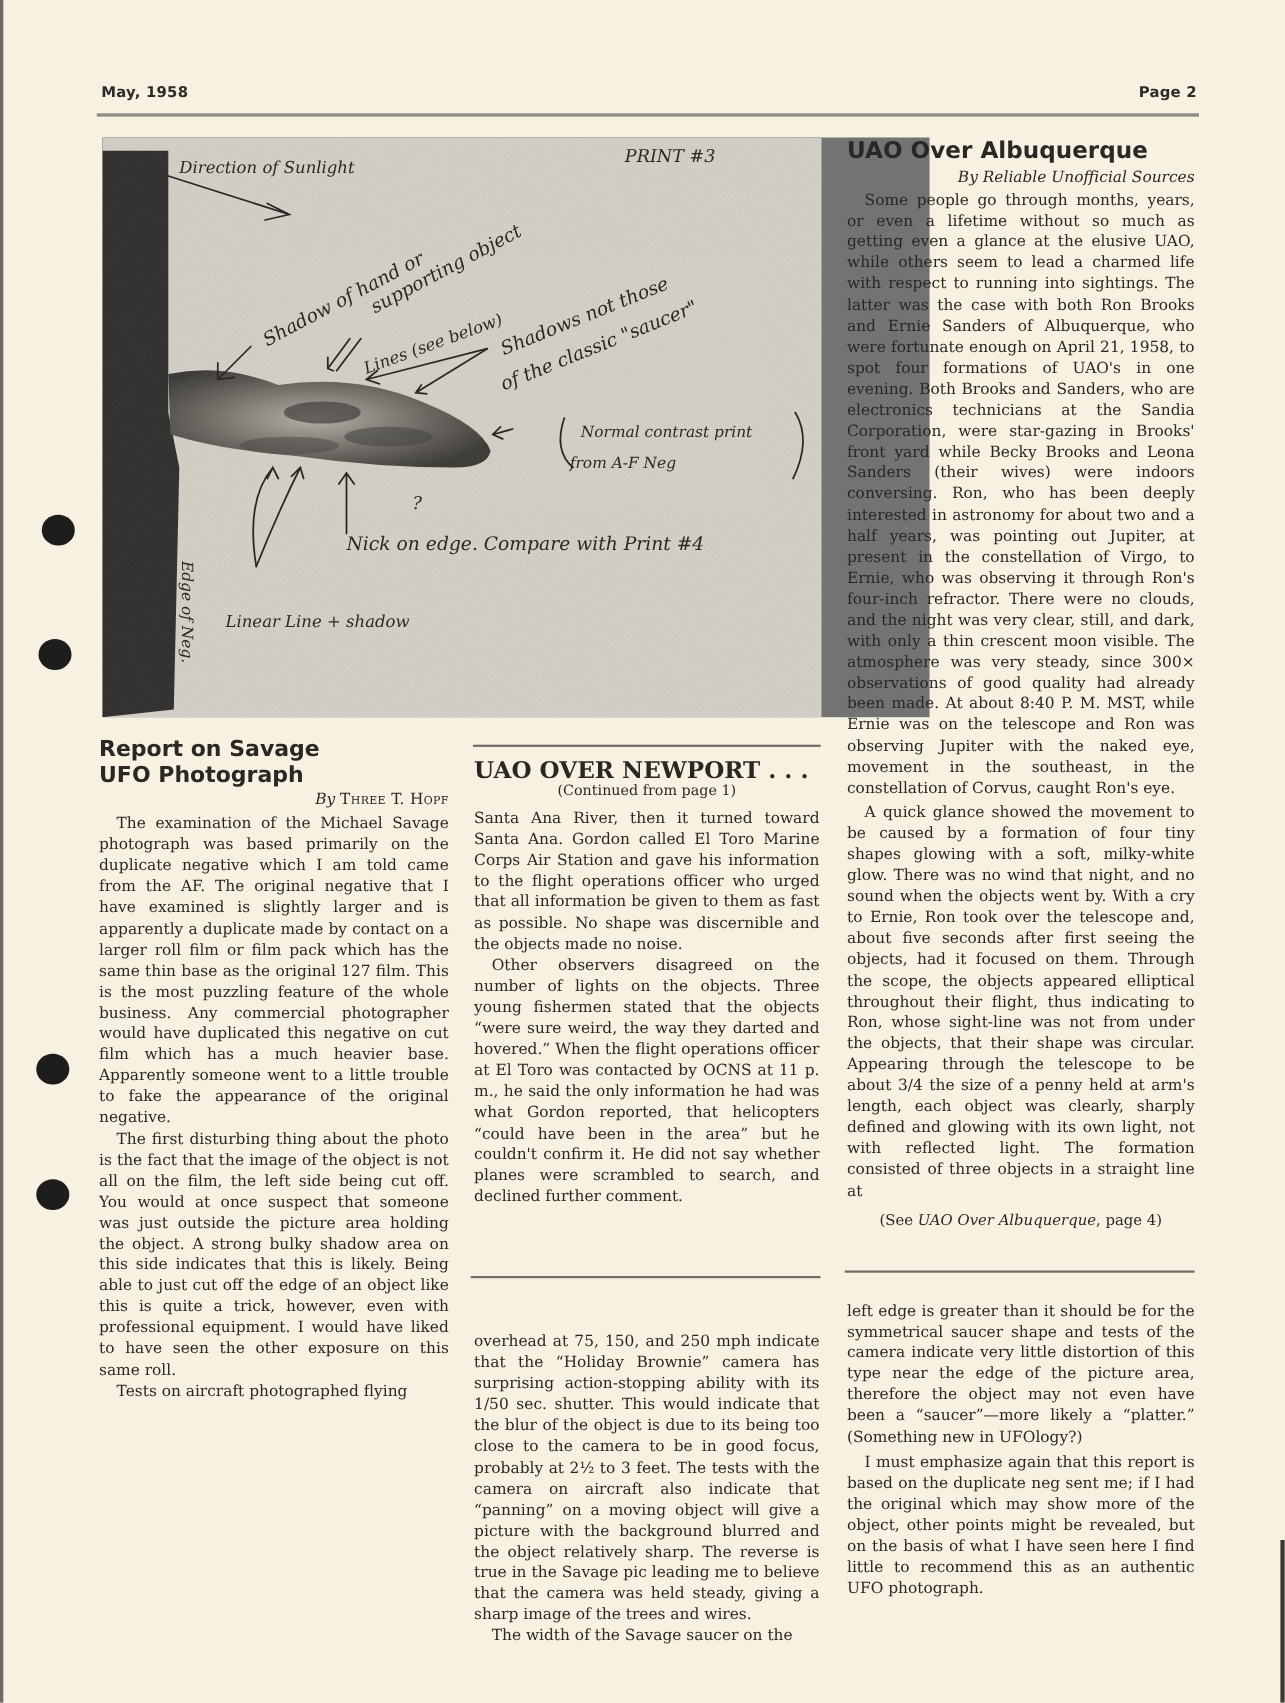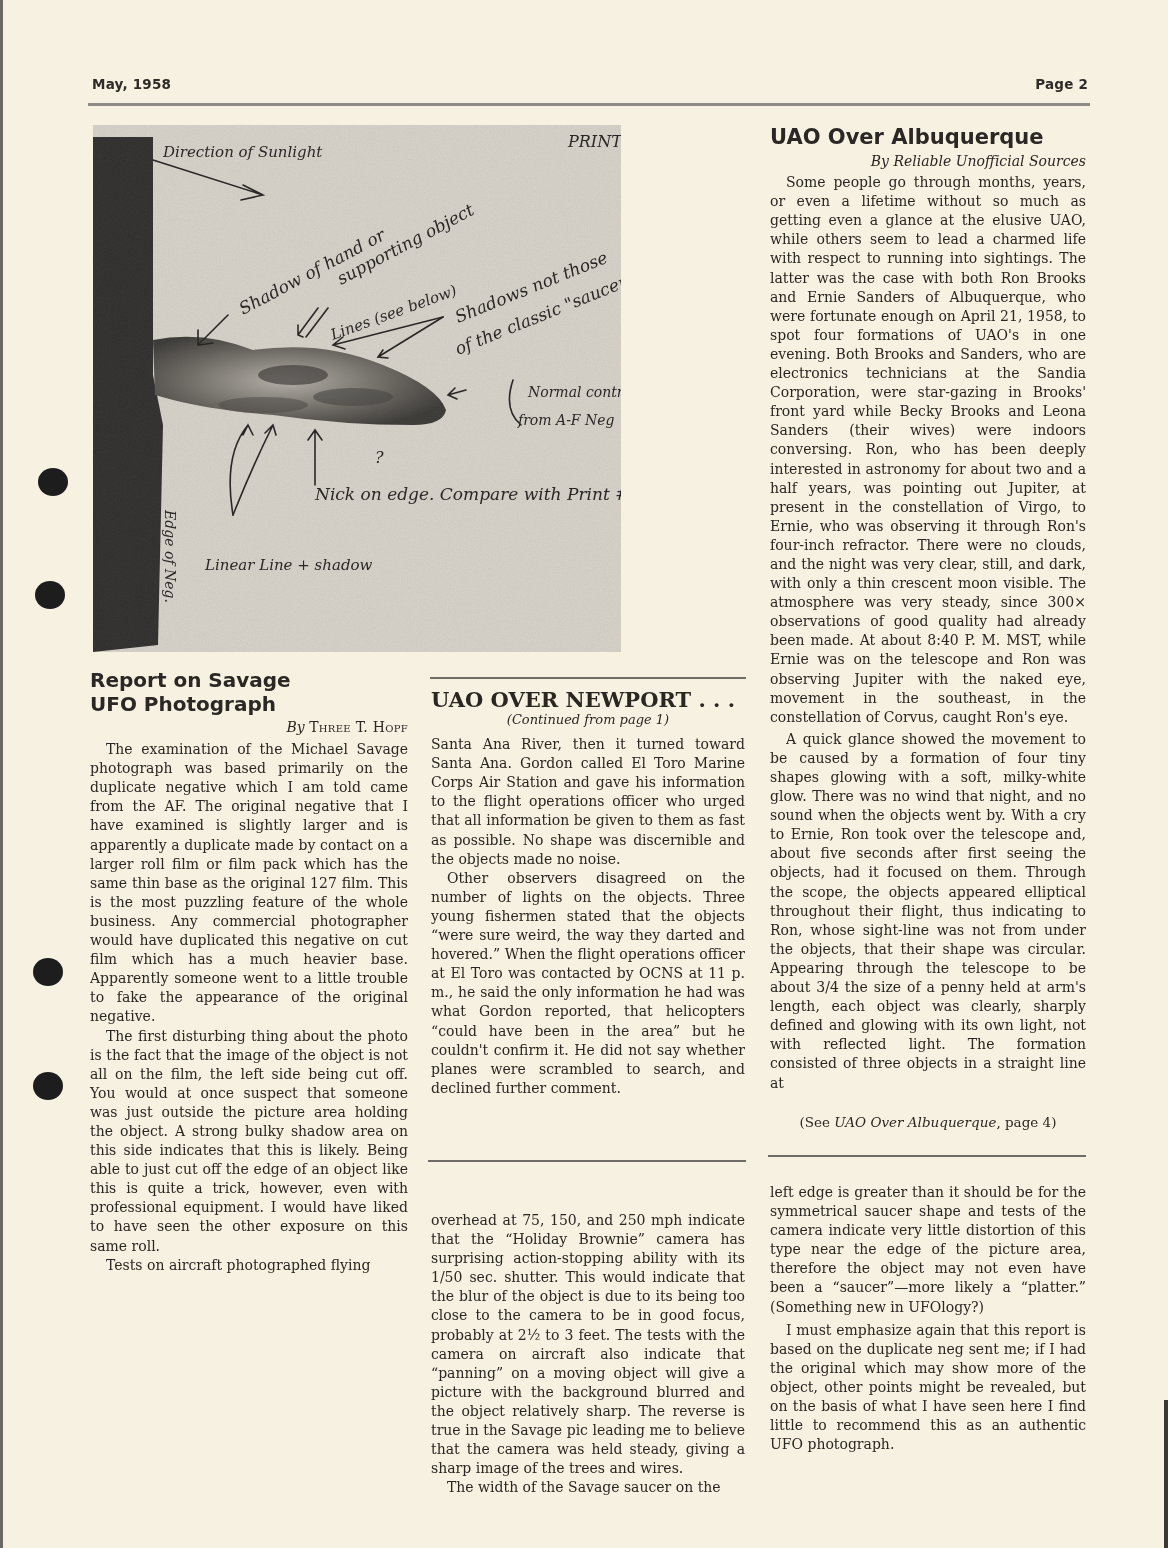--- a/index.html
+++ b/index.html
@@ -25,21 +25,21 @@
   }
   .header .left { position: absolute; left: 0; top: 0; }
   .header .center { position: absolute; left: 0; width: 100%; text-align: center; top: 0; }
   .header .right { position: absolute; right: 0; top: 0; }
   .header-rule {
     position: absolute; left: 88px; top: 103px; width: 1002px; height: 3px; background: #8e8a84;
   }
 
   
   .photo {
-    position: absolute; left: 93px; top: 125px; width: 528px; height: 527px;
+    position: absolute; left: 93px; top: 125px; width: 752px; height: 527px;
     background: #737373; overflow: hidden;
   }
   .photo svg { position: absolute; left: 0; top: 0; }
 
   
   .col { position: absolute; font-size: 14px; line-height: 19.1px; text-align: justify; }
   .col p { margin: 0; text-indent: 16px; }
   .col p.noindent { text-indent: 0; }
 
   .h-sans {
@@ -123,21 +123,21 @@
       <text x="72" y="385" font-size="14" transform="rotate(90 72 385)">Edge of Neg.</text>
     </g>
   </svg>
 </div>
 
 <div class="col" style="left:770px; top:124px; width:316px;">
   <div class="h-sans" style="font-size:21px; line-height:26px; margin-bottom:2px;">UAO Over Albuquerque</div>
   <div class="byline" style="margin-bottom:2px;">By Reliable Unofficial Sources</div>
   <p>Some people go through months, years, or even a lifetime without so much as getting even a glance at the elusive UAO, while others seem to lead a charmed life with respect to running into sightings. The latter was the case with both Ron Brooks and Ernie Sanders of Albuquerque, who were fortunate enough on April 21, 1958, to spot four formations of UAO's in one evening. Both Brooks and Sanders, who are electronics technicians at the Sandia Corporation, were star-gazing in Brooks' front yard while Becky Brooks and Leona Sanders (their wives) were indoors conversing. Ron, who has been deeply interested in astronomy for about two and a half years, was pointing out Jupiter, at present in the constellation of Virgo, to Ernie, who was observing it through Ron's four-inch refractor. There were no clouds, and the night was very clear, still, and dark, with only a thin crescent moon visible. The atmosphere was very steady, since 300× observations of good quality had already been made. At about 8:40 P. M. MST, while Ernie was on the telescope and Ron was observing Jupiter with the naked eye, movement in the southeast, in the constellation of Corvus, caught Ron's eye.</p>
   <p style="margin-top:3px;">A quick glance showed the movement to be caused by a formation of four tiny shapes glowing with a soft, milky-white glow. There was no wind that night, and no sound when the objects went by. With a cry to Ernie, Ron took over the telescope and, about five seconds after first seeing the objects, had it focused on them. Through the scope, the objects appeared elliptical throughout their flight, thus indicating to Ron, whose sight-line was not from under the objects, that their shape was circular. Appearing through the telescope to be about 3/4 the size of a penny held at arm's length, each object was clearly, sharply defined and glowing with its own light, not with reflected light. The formation consisted of three objects in a straight line at</p>
-  <div class="continued" style="margin-top:20px;">
+  <div class="continued" style="margin-top:8px;">
     <span>(See</span>
     <i>UAO Over Albuquerque</i><span>, page 4)</span>
   </div>
 </div>
 
 <div class="col" style="left:90px; top:668px; width:318px;">
   <div class="h-sans" style="font-size:20px; line-height:24px;">
     <div>Report on Savage</div>
     <div>UFO Photograph</div>
   </div>
@@ -146,21 +146,21 @@
     <span class="sc">Three T. Hopf</span>
   </div>
   <p>The examination of the Michael Savage photograph was based primarily on the duplicate negative which I am told came from the AF. The original negative that I have examined is slightly larger and is apparently a duplicate made by contact on a larger roll film or film pack which has the same thin base as the original 127 film. This is the most puzzling feature of the whole business. Any commercial photographer would have duplicated this negative on cut film which has a much heavier base. Apparently someone went to a little trouble to fake the appearance of the original negative.</p>
   <p>The first disturbing thing about the photo is the fact that the image of the object is not all on the film, the left side being cut off. You would at once suspect that someone was just outside the picture area holding the object. A strong bulky shadow area on this side indicates that this is likely. Being able to just cut off the edge of an object like this is quite a trick, however, even with professional equipment. I would have liked to have seen the other exposure on this same roll.</p>
   <p>Tests on aircraft photographed flying</p>
 </div>
 
 <div class="rule" style="left:430px; top:677px; width:316px;"></div>
 <div class="col" style="left:431px; top:690px; width:314px;">
   <div style="font-family:'DejaVu Serif', serif; font-weight:bold; font-size:21px; line-height:20px;">UAO OVER NEWPORT . . .</div>
-  <div class="continued" style="font-size:13px; margin-bottom:6px;font-style:italic;">(Continued from page 1)</div>
+  <div class="continued" style="font-size:13px; margin-bottom:6px;">(Continued from page 1)</div>
   <p class="noindent">Santa Ana River, then it turned toward Santa Ana. Gordon called El Toro Marine Corps Air Station and gave his information to the flight operations officer who urged that all information be given to them as fast as possible. No shape was discernible and the objects made no noise.</p>
   <p>Other observers disagreed on the number of lights on the objects. Three young fishermen stated that the objects “were sure weird, the way they darted and hovered.” When the flight operations officer at El Toro was contacted by OCNS at 11 p. m., he said the only information he had was what Gordon reported, that helicopters “could have been in the area” but he couldn't confirm it. He did not say whether planes were scrambled to search, and declined further comment.</p>
 </div>
 
 <div class="rule" style="left:428px; top:1160px; width:318px;"></div>
 <div class="rule" style="left:768px; top:1155px; width:318px;"></div>
 
 <div class="col" style="left:431px; top:1183px; width:314px;margin-top:28px;">
   <p class="noindent">overhead at 75, 150, and 250 mph indicate that the “Holiday Brownie” camera has surprising action-stopping ability with its 1/50 sec. shutter. This would indicate that the blur of the object is due to its being too close to the camera to be in good focus, probably at 2½ to 3 feet. The tests with the camera on aircraft also indicate that “panning” on a moving object will give a picture with the background blurred and the object relatively sharp. The reverse is true in the Savage pic leading me to believe that the camera was held steady, giving a sharp image of the trees and wires.</p>
   <p>The width of the Savage saucer on the</p>

